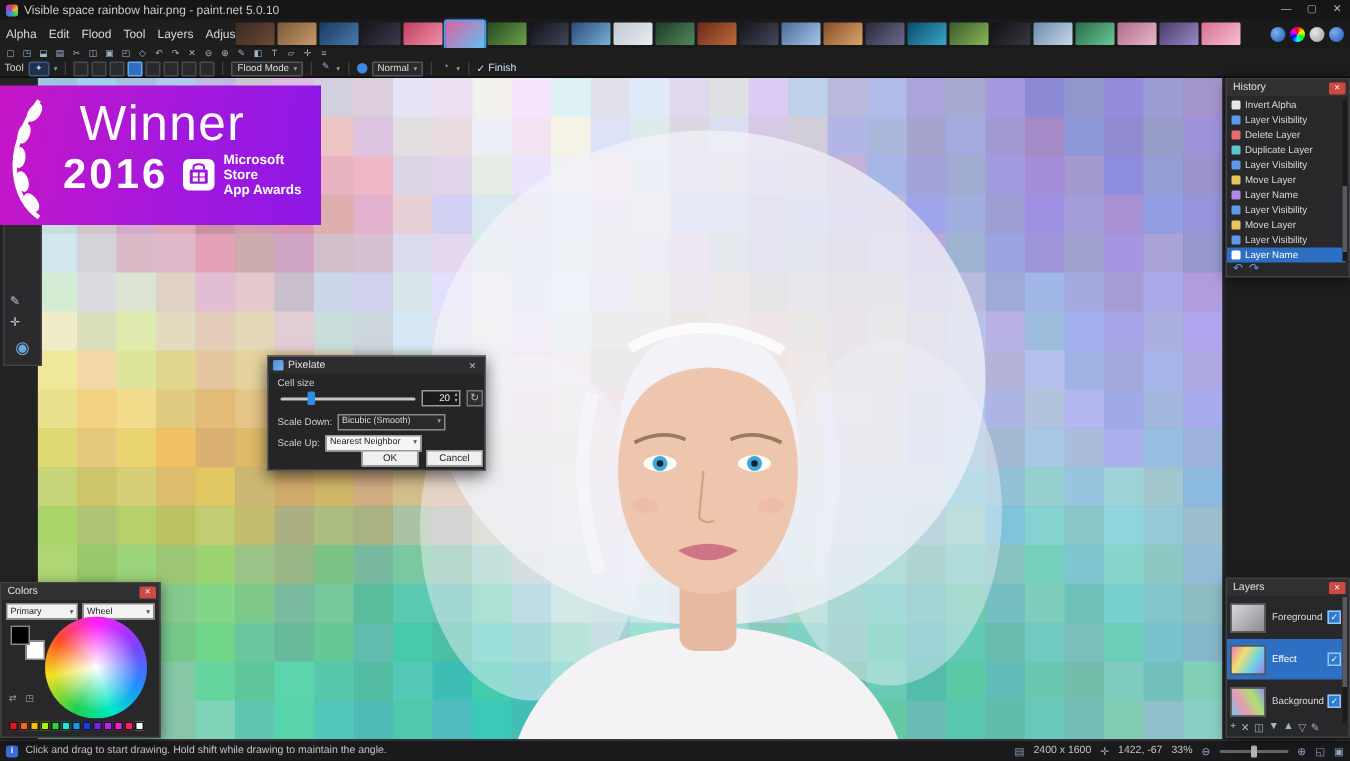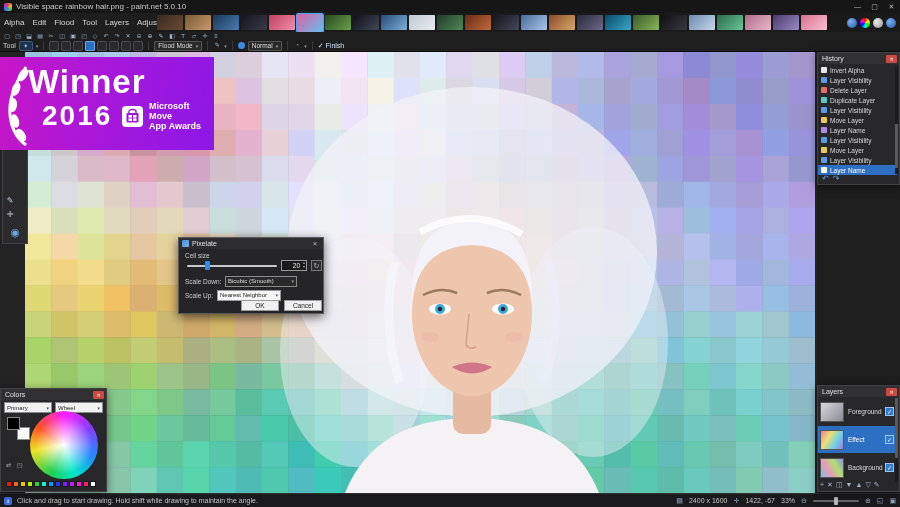--- a/index.html
+++ b/index.html
@@ -48,21 +48,21 @@
   
   .tools-mini { position:absolute; left:2px; top:88px; width:26px; height:104px; background:#2b2b2d; border:1px solid #414143; z-index:5; display:flex; flex-wrap:wrap; align-content:flex-end; padding:2px; gap:2px; }
   .tools-mini .t { width:10px; height:12px; font-size:8px; line-height:12px; text-align:center; color:#bfcfdf; }
   .tools-mini .t.big { width:22px; height:18px; font-size:11px; line-height:18px; color:#6fa8e0; }
 
   
   .badge { position:absolute; left:0; top:57px; width:214px; height:93px; z-index:40;
     background:linear-gradient(100deg,#c716c7 0%,#a318dc 55%,#8d18e6 100%);
     color:#fff; }
   .badge-inner { position:absolute; left:10px; top:8px; }
-  .badge-winner { font-size:33px; font-weight:bold; letter-spacing:1px; line-height:34px; margin-left:18px; }
+  .badge-winner { font-size:33px; font-weight:normal; letter-spacing:1px; line-height:34px; margin-left:43px; }
   .badge-row2 { display:flex; align-items:center; margin-left:32px; margin-top:2px; }
   .badge-year { font-size:28px; font-weight:bold; letter-spacing:2px; line-height:28px; }
   .store-icon { width:21px; height:21px; background:#fff; border-radius:4px; margin-left:10px; position:relative; }
   .store-icon svg { position:absolute; left:2px; top:2px; }
   .badge-award { font-size:9px; line-height:10px; margin-left:6px; font-weight:bold; }
   .laurel { position:absolute; left:-4px; top:6px; }
 
   
   .dialog { position:absolute; left:178px; top:237px; width:146px; height:77px; background:#252527; border:1px solid #5a5a5c; box-shadow:0 3px 10px rgba(0,0,0,.6); z-index:30; }
   .dlg-title { height:11px; display:flex; align-items:center; padding:0 3px; background:#2d2d30; }
@@ -811,21 +811,21 @@
           <svg width="17" height="17" viewBox="0 0 17 17">
             <path d="M5 5 V3.5 Q5 1.5 8.5 1.5 Q12 1.5 12 3.5 V5" fill="none" stroke="#9a18d8" stroke-width="1.4"></path>
             <rect x="2.5" y="5" width="12" height="9.5" rx="1" fill="#9a18d8"></rect>
             <rect x="4.5" y="7" width="3.4" height="2.6" fill="#fff"></rect>
             <rect x="9.1" y="7" width="3.4" height="2.6" fill="#fff"></rect>
             <rect x="4.5" y="10.4" width="3.4" height="2.6" fill="#fff"></rect>
             <rect x="9.1" y="10.4" width="3.4" height="2.6" fill="#fff"></rect>
           </svg>
         </span>
         <span class="badge-award">
-          <div>Microsoft Move</div>
+          <div>Microsoft Store</div>
           <div>App Awards</div>
         </span>
       </div>
     </div>
   </div>
 
   <div class="dialog">
     <div class="dlg-title">
       <div class="dlg-icon"></div>
       <div class="dlg-title-text">Pixelate</div>

